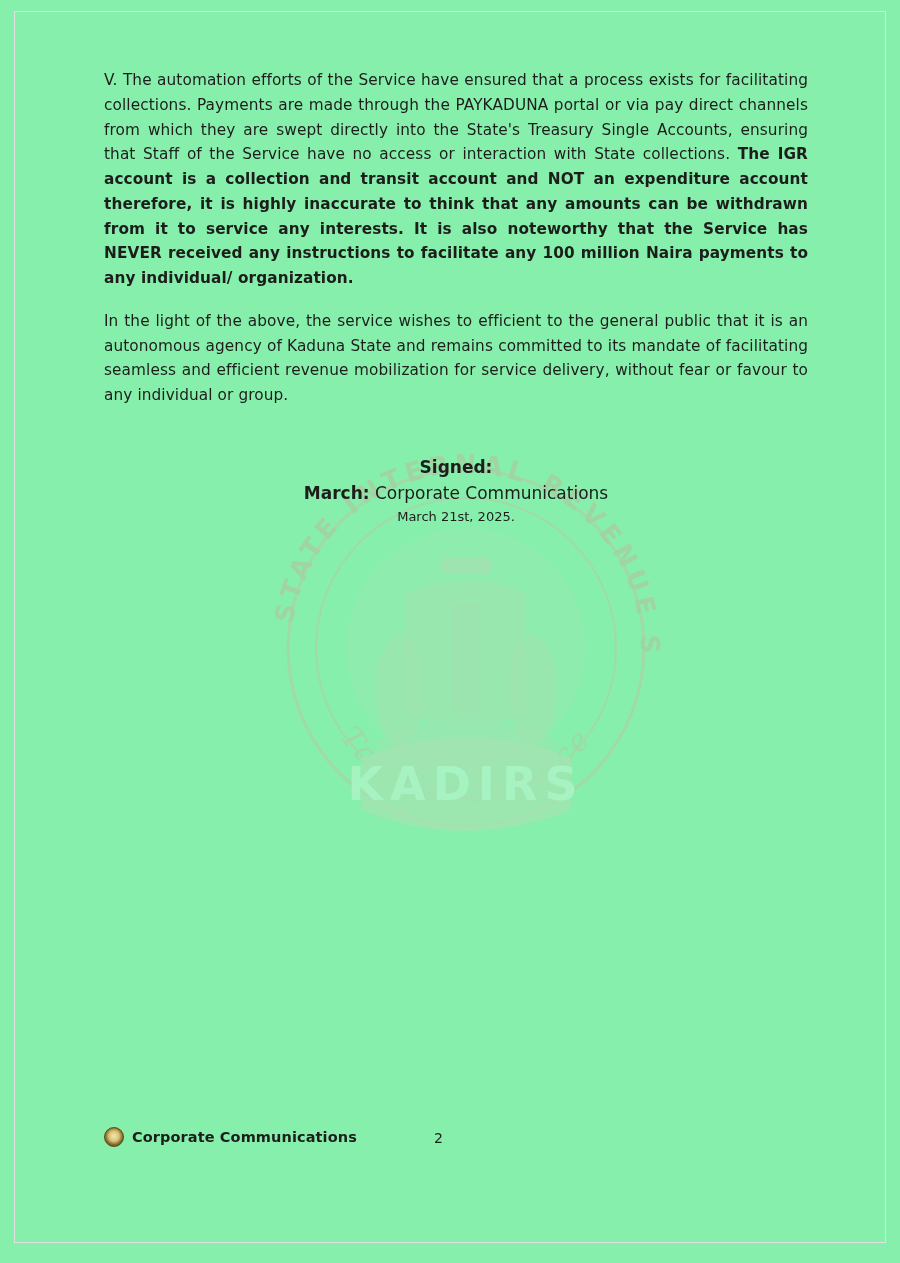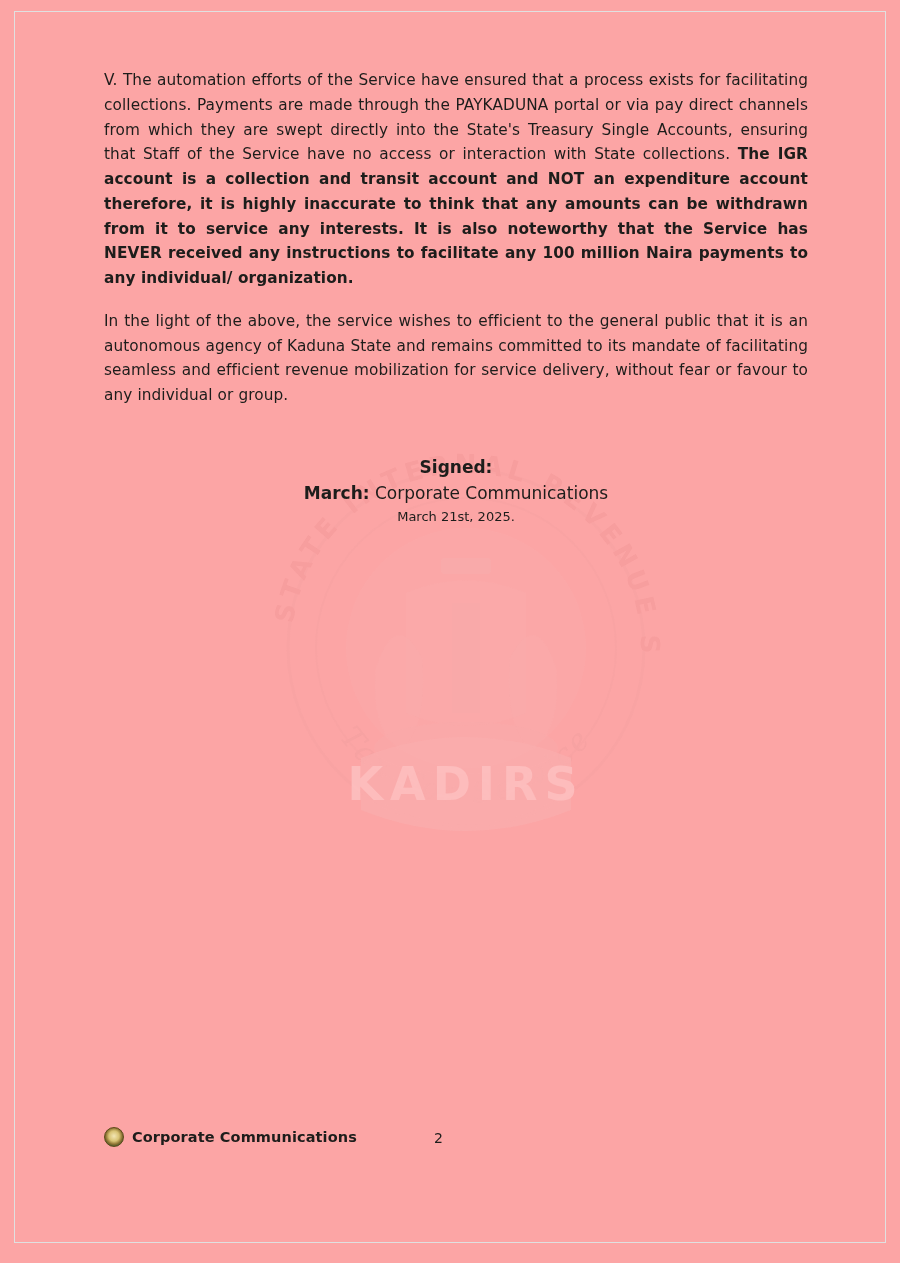--- a/index.html
+++ b/index.html
@@ -9,21 +9,21 @@
   }
   body {
     width: 900px;
     height: 1263px;
     font-family: "DejaVu Sans", sans-serif;
   }
   .page {
     position: relative;
     width: 900px;
     height: 1263px;
-    background: #fca5a5;
+    background: #86efac;
     box-sizing: border-box;
     overflow: hidden;
   }
   .page-border {
     position: absolute;
     left: 14px;
     top: 11px;
     width: 872px;
     height: 1232px;
     border: 1px solid #e0e0e0;

